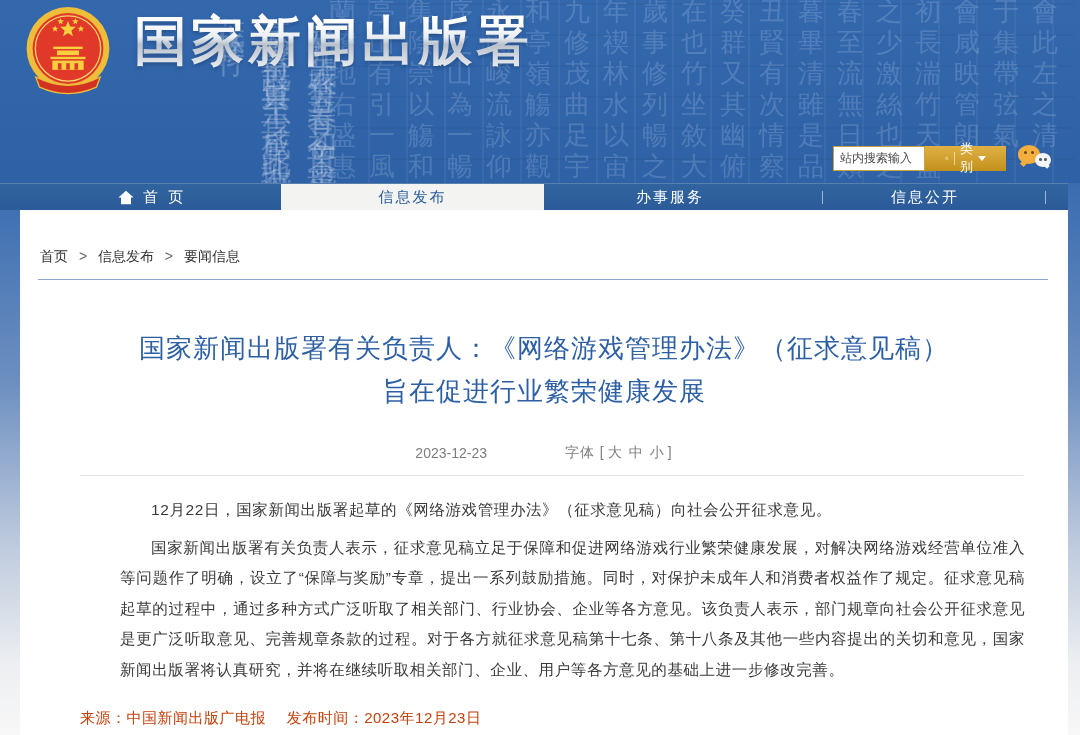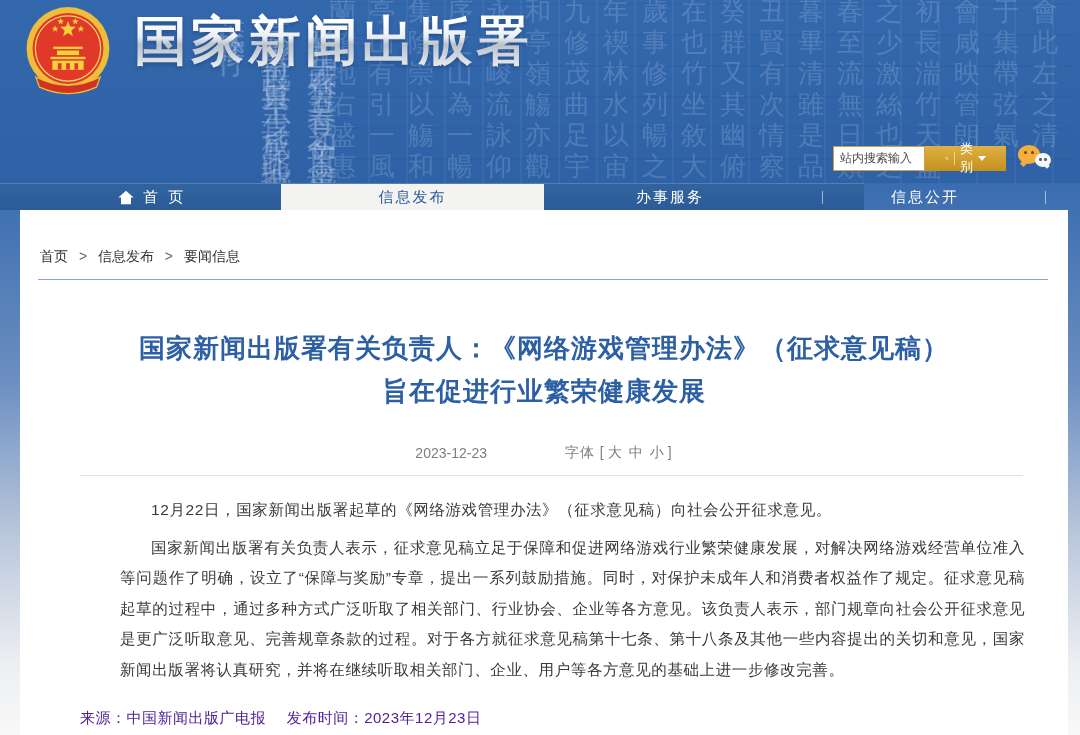--- a/index.html
+++ b/index.html
@@ -46,49 +46,49 @@
   .wechat{position:relative;width:40px;height:28px;margin-left:10px;cursor:pointer;}
   .wc-big{position:absolute;left:2px;top:1px;width:22px;height:19px;background:#f3ae3d;border-radius:50%;}
   .wc-big::before,.wc-big::after{content:"";position:absolute;top:6px;width:3px;height:3px;border-radius:50%;background:#6b4a17;}
   .wc-big::before{left:6px}.wc-big::after{left:13px}
   .wc-tail1{position:absolute;left:5px;top:17px;width:5px;height:5px;background:#f3ae3d;transform:rotate(45deg);}
   .wc-small{position:absolute;left:19px;top:9px;width:16px;height:14px;background:#f4f6f8;border-radius:50%;}
   .wc-small::before,.wc-small::after{content:"";position:absolute;top:5px;width:2.5px;height:2.5px;border-radius:50%;background:#55606c;}
   .wc-small::before{left:4px}.wc-small::after{left:9px}
   .wc-tail2{position:absolute;left:29px;top:20px;width:4px;height:4px;background:#f4f6f8;transform:rotate(45deg);}
   
-  .nav{position:absolute;left:0;top:183px;width:864px;height:27px;
+  .nav{position:absolute;left:0;top:183px;width:1068px;height:27px;
     background:linear-gradient(180deg,#31649f,#2b5b99);border-top:1px solid rgba(255,255,255,0.22);}
   .nav-home{position:absolute;left:118px;top:0;height:100%;display:flex;align-items:center;
     gap:9px;color:#fff;font-size:15px;letter-spacing:3px;cursor:pointer;}
   .nav-tab-active{position:absolute;left:281px;width:263px;top:0;height:100%;background:#f3f4f1;
     color:#2b5c9e;display:flex;align-items:center;justify-content:center;font-size:15px;
     letter-spacing:2px;font-weight:500;cursor:pointer;}
   .nav-item{position:absolute;top:0;height:100%;width:140px;display:flex;align-items:center;
     justify-content:center;color:#fff;font-size:15px;letter-spacing:2px;cursor:pointer;}
   .nav-item.svc{left:600px;} .nav-item.open{left:855px;}
   .nav-sep{position:absolute;top:7px;width:1px;height:13px;background:rgba(255,255,255,0.55);}
   .nav-sep.s1{left:822px;} .nav-sep.s2{left:1045px;}
   
   .card{position:absolute;left:20px;top:210px;width:1048px;height:540px;background:#ffffff;}
   .breadcrumb{padding:38px 0 0 20px;font-size:14px;color:#333;}
   .breadcrumb .sep{color:#666;margin:0 7px;}
   .crumb{cursor:pointer;}
   .hr-blue{margin:13px 20px 0 18px;border-top:1px solid #8ca7cd;}
-  .art-title{margin-top:47px;text-align:center;color:#2d5fa5;font-weight:bold;
+  .art-title{margin-top:47px;text-align:center;color:#2d5fa5;font-weight:normal;
     font-size:26px;line-height:43px;letter-spacing:1px;}
   .meta{margin-top:31px;display:flex;justify-content:center;align-items:center;
     color:#7d7d7d;font-size:14px;gap:48px;}
   .meta .fontctl{margin-left:30px;letter-spacing:1px;}
   .meta .fsz{margin:0 3px;cursor:pointer;}
   .hr-gray{margin:13px 45px 0 60px;border-top:1px solid #e3e3e3;}
   .article-body{margin:19px 43px 0 60px;font-size:15.5px;color:#3a3a3a;
     line-height:30.5px;letter-spacing:0.6px;}
   .article-body p{text-indent:2em;text-align:justify;margin-bottom:7px;margin-left:40px;}
-  .source-row{margin:24px 43px 0 60px;font-size:15px;color:#4c1d95;letter-spacing:0.5px;}
+  .source-row{margin:24px 43px 0 60px;font-size:15px;color:#c2410c;letter-spacing:0.5px;}
   .source-row .pub{margin-left:16px;}
 </style>
 </head>
 <body>
 
 <div class="header">
   <div class="tex-script">永和九年歲在癸丑暮春之初會于會稽山陰之蘭亭修禊事也群賢畢至少長咸集此地有崇山峻嶺茂林修竹</div>
   <div class="tex-grid">蘭亭集序永和九年歲在癸丑暮春之初會于會稽山陰之蘭亭修禊事也群賢畢至少長咸集此地有崇山峻嶺茂林修竹又有清流激湍映帶左右引以為流觴曲水列坐其次雖無絲竹管弦之盛一觴一詠亦足以暢敘幽情是日也天朗氣清惠風和暢仰觀宇宙之大俯察品類之盛</div>
 
   <div class="brand">

